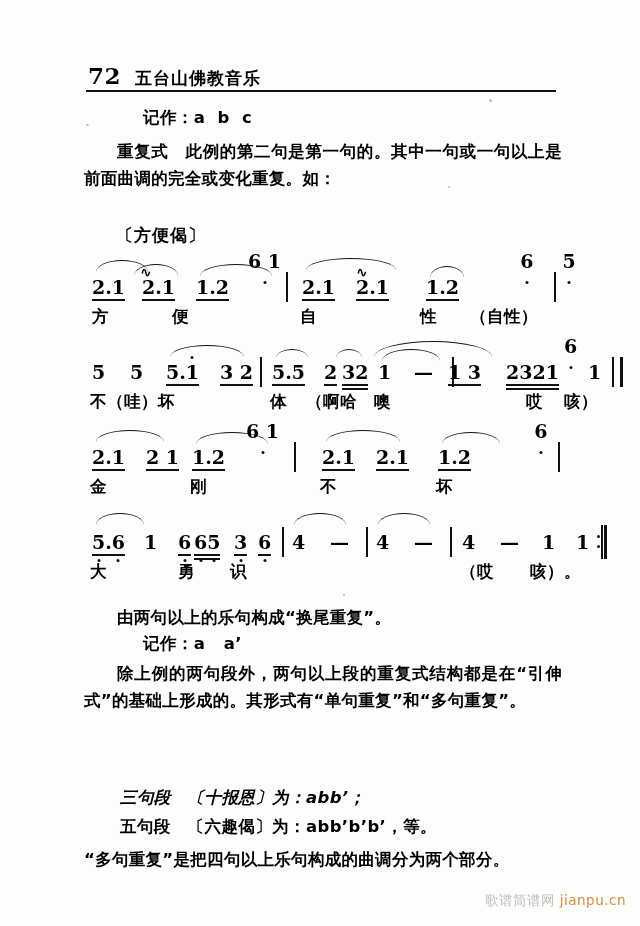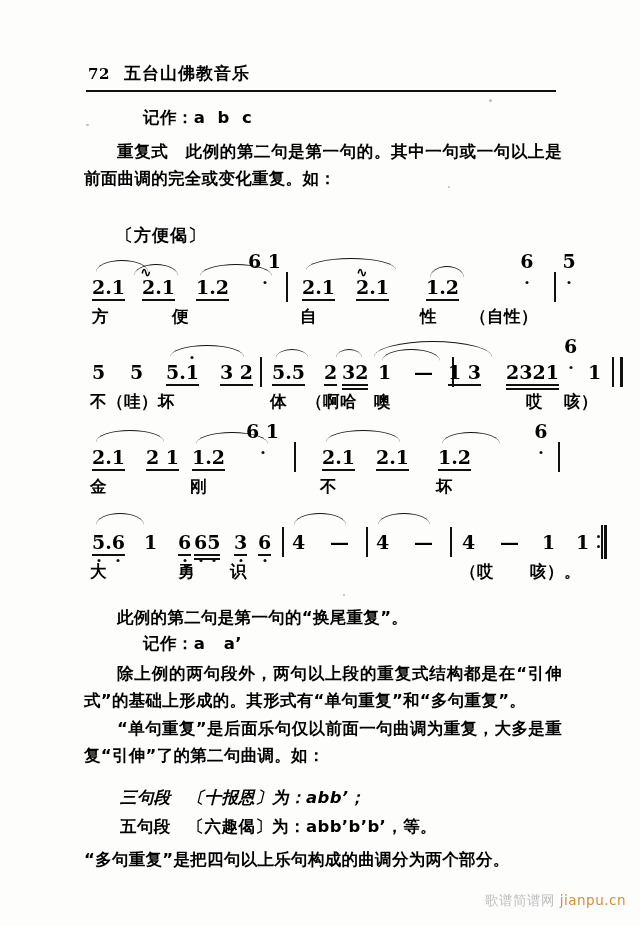--- a/index.html
+++ b/index.html
@@ -23,21 +23,21 @@
   
   .header {
     position: absolute;
     left: 88px;
     top: 62px;
     display: flex;
     align-items: baseline;
     gap: 14px;
   }
   .page-num {
-    font-size: 15px;
+    font-size: 23px;
     font-weight: bold;
     letter-spacing: 0.5px;
   }
   .book-title {
     font-size: 17px;
     font-weight: bold;
     letter-spacing: 1px;
   }
   .rule {
     position: absolute;
@@ -350,27 +350,26 @@
     </div>
     <div class="lyrics">
       <span class="ly" style="left:12px;">大</span>
       <span class="ly" style="left:100px;">勇</span>
       <span class="ly" style="left:152px;">识</span>
       <span class="ly" style="left:382px;">（哎</span>
       <span class="ly" style="left:452px;">咳）。</span>
     </div>
   </div>
 
-  <div class="para indent" style="top:604px;">此例的第二句是第一句的“换尾重复”。</div>
+  <div class="para indent" style="top:604px;">由两句以上的乐句构成“换尾重复”。</div>
 
   <div class="txt" style="left:143px; top:631px;">记作：a   a’</div>
 
   <div class="para indent" style="top:660px;">除上例的两句段外，两句以上段的重复式结构都是在“引伸式”的基础上形成的。其形式有“单句重复”和“多句重复”。</div>
 
-  <div class="para indent" style="top:715px;">“单句重复”是后面乐句仅以前面一句曲调为重复，大多是重复“引伸”了的第二句曲调。如：</div>
 
   <div class="txt" style="left:120px; top:785px;font-style:italic;">三句段　〔十报恩〕为：abb’；</div>
 
   <div class="txt" style="left:120px; top:814px;text-align:right;">五句段　〔六趣偈〕为：abb’b’b’，等。</div>
 
   <div class="para" style="top:846px;">“多句重复”是把四句以上乐句构成的曲调分为两个部分。</div>
 
   <div class="speck" style="left:489px; top:99px; width:3px; height:3px;"></div>
   <div class="speck" style="left:86px; top:124px; width:3px; height:2px;"></div>
   <div class="speck" style="left:448px; top:186px; width:2px; height:2px;"></div>

